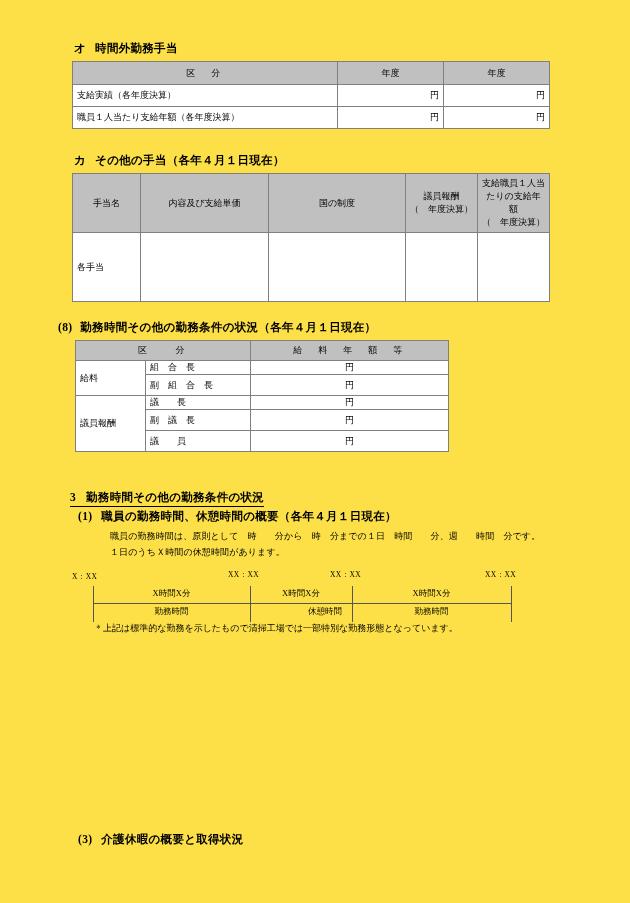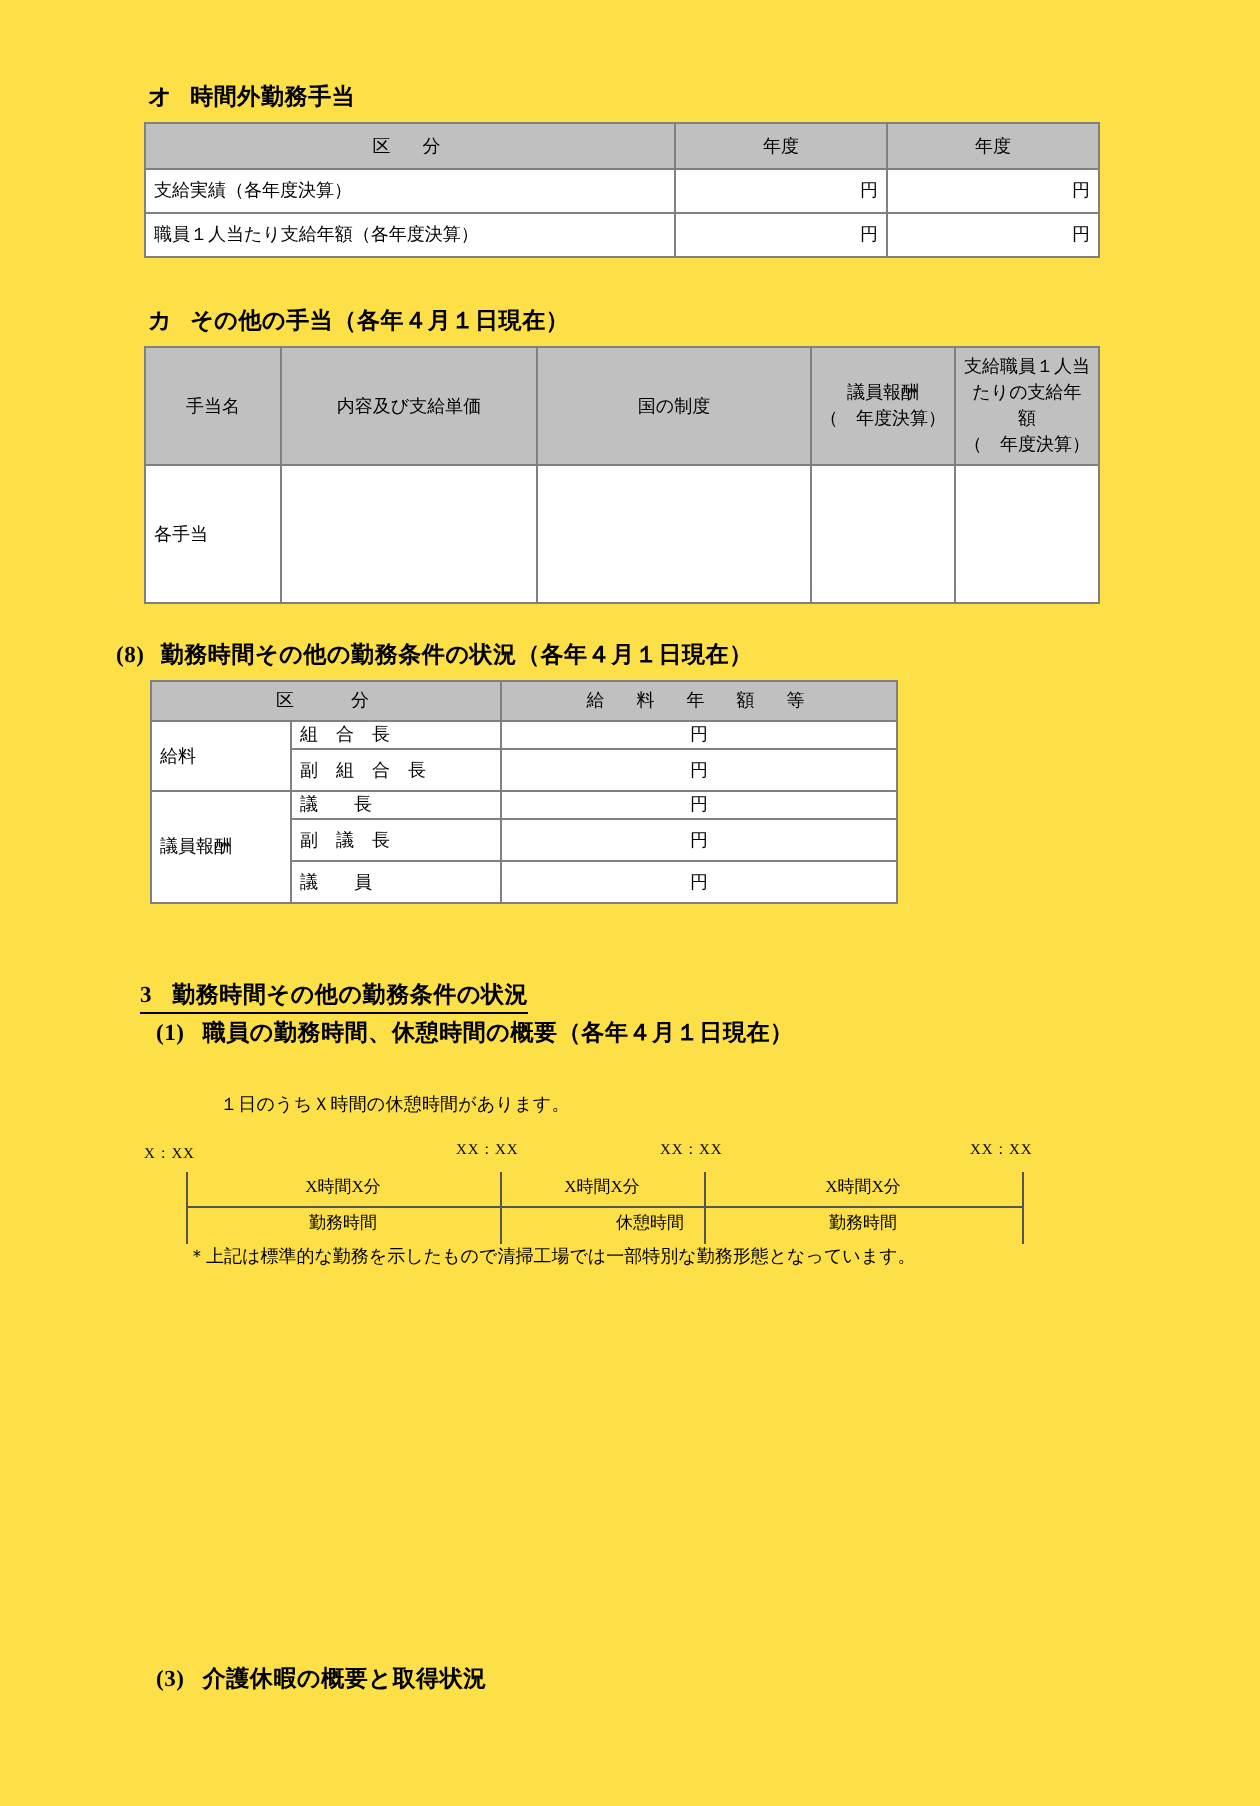--- a/index.html
+++ b/index.html
@@ -242,20 +242,21 @@
   </table>
 
   <div class="h-sec" style="left:58px; top:490px;margin-left:12px;">
     <span class="marker">3</span><span>勤務時間その他の勤務条件の状況</span>
   </div>
 
   <div class="h-sub" style="left:78px; top:509px;">
     <span class="marker">(1)</span><span>職員の勤務時間、休憩時間の概要（各年４月１日現在）</span>
   </div>
 
+  <div class="body-text" style="left:110px; top:530px;">職員の勤務時間は、原則として　時　　分から　時　分までの１日　時間　　分、週　　時間　分です。</div>
   <div class="body-text" style="left:110px; top:546px;">１日のうちＸ時間の休憩時間があります。</div>
 
   <div id="timeline" style="left:72px; top:570px; width:460px; height:60px;">
 
     <div class="tl-time" style="left:0px; top:2px;">X：XX</div>
     <div class="tl-time" style="left:156px; top:0px;">XX：XX</div>
     <div class="tl-time" style="left:258px; top:0px;">XX：XX</div>
     <div class="tl-time" style="left:413px; top:0px;">XX：XX</div>
 
     <div class="tl-tick" style="left:21px;  top:16px; height:36px;"></div>

